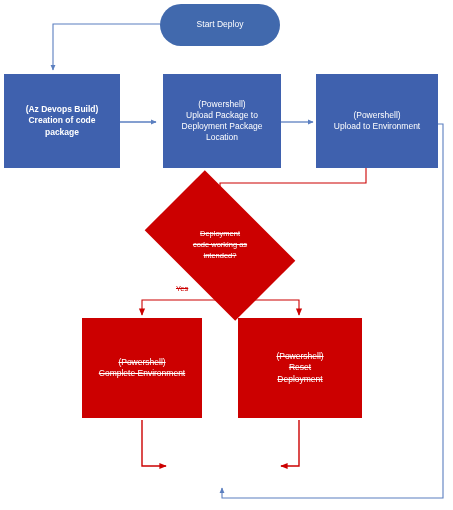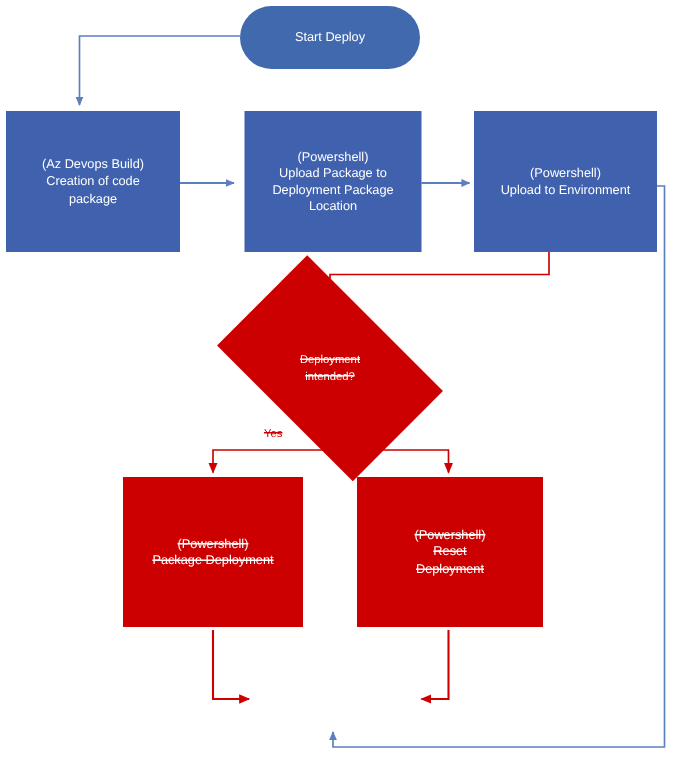--- a/index.html
+++ b/index.html
@@ -131,21 +131,21 @@
 
     <path d="M142,420 L142,466 L166,466" fill="none" stroke="#cc0000" stroke-width="1.4" marker-end="url(#arrowRed)"></path>
 
     <path d="M299,420 L299,466 L281,466" fill="none" stroke="#cc0000" stroke-width="1.4" marker-end="url(#arrowRed)"></path>
   </svg>
 
   <div class="node terminator" style="left:160px; top:4px; width:120px; height:42px;">
     <div class="txt">Start Deploy</div>
   </div>
 
-  <div class="node process-blue" style="left:4px; top:74px; width:116px; height:94px;">
+  <div class="node process-blue" style="left:4px; top:74px; width:116px; height:94px;font-weight:bold;">
     <div class="txt">
       <div>(Az Devops Build)</div>
       <div>Creation of code</div>
       <div>package</div>
     </div>
   </div>
 
   <div class="node process-blue" style="left:163px; top:74px; width:118px; height:94px;">
     <div class="txt">
       <div>(Powershell)</div>
@@ -160,33 +160,34 @@
       <div>(Powershell)</div>
       <div>Upload to Environment</div>
     </div>
   </div>
 
   <div class="diamond-wrap" style="left:156px; top:203px; width:128px; height:85px;">
     <div class="diamond-shape"></div>
     <div class="diamond-label">
       <div class="txt">
         <div>Deployment</div>
+        <div>code working as</div>
         <div>intended?</div>
       </div>
     </div>
   </div>
 
   <div class="edge-label" style="left:176px; top:284px;">Yes</div>
 
   <div class="edge-label" style="left:246px; top:293px;text-align:right;">No</div>
 
   <div class="node process-red struck" style="left:82px; top:318px; width:120px; height:100px;">
     <div class="txt">
       <div>(Powershell)</div>
-      <div>Package Deployment</div>
+      <div>Complete Environment</div>
     </div>
   </div>
 
   <div class="node process-red struck" style="left:238px; top:318px; width:124px; height:100px;">
     <div class="txt">
       <div>(Powershell)</div>
       <div>Reset</div>
       <div>Deployment</div>
     </div>
   </div>

